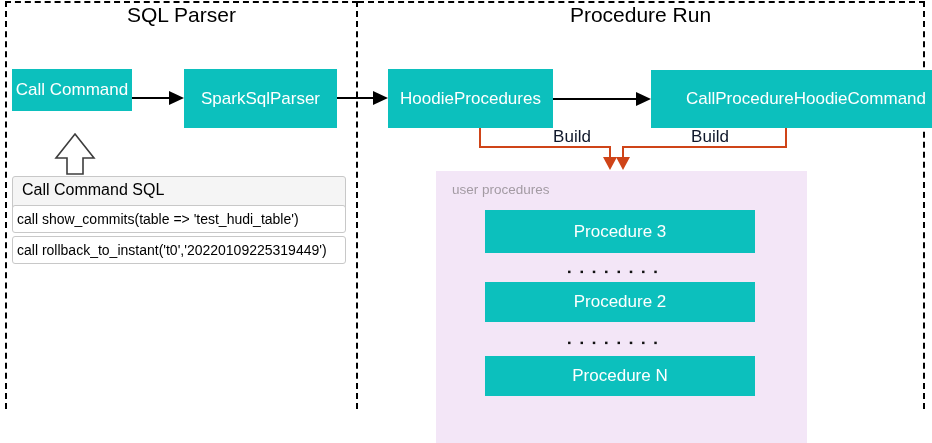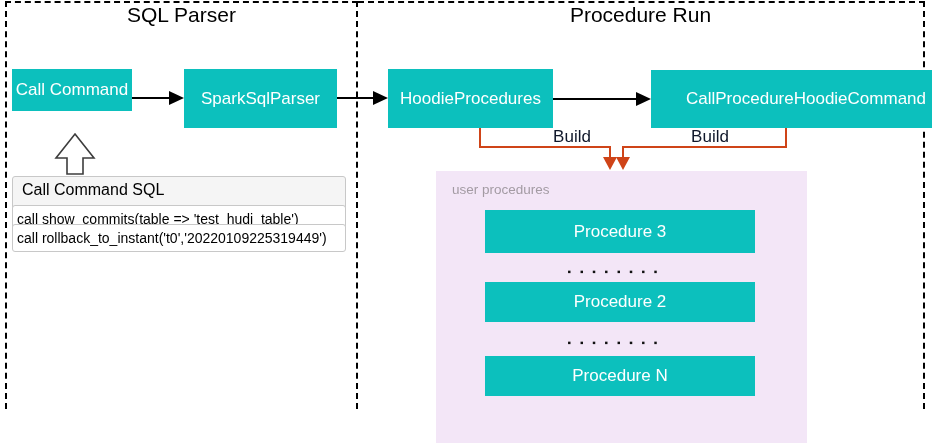--- a/index.html
+++ b/index.html
@@ -28,21 +28,21 @@
   .orange-head{fill:var(--orange);stroke:none;}
   .block-arrow{fill:#fff;stroke:#3d3d3d;stroke-width:1.6;}
   .edge-label{position:absolute;width:70px;text-align:center;font-size:17px;color:#0f172a;top:127px;}
   #build-label{left:537px;}
   #call-label{left:675px;}
   
   .panel-box{position:absolute;left:12px;width:334px;box-sizing:border-box;border:1px solid var(--panel-border);border-radius:3px;}
   #sql-panel-header{top:176px;height:36px;background:var(--panel-header-fill);font-size:16px;line-height:25px;padding-left:9px;}
   .sql-row{background:#fff;height:28px;font-size:14px;line-height:26px;padding-left:4px;white-space:nowrap;overflow:hidden;}
   #sql-row-0{top:205px;}
-  #sql-row-1{top:224px;}
+  #sql-row-1{top:236px;}
   
   #user-procedures-box{position:absolute;left:436px;top:171px;width:371px;height:298px;background:var(--purple-fill);}
   #user-procedures-label{position:absolute;left:16px;top:11px;font-size:13.5px;color:var(--label-gray);}
   .proc-node{
     position:absolute;left:49px;width:270px;background:var(--teal);color:#fff;
     display:flex;align-items:center;justify-content:center;font-size:17px;
   }
   #proc-1{top:39px;height:43px;}
   #proc-2{top:111px;height:40px;}
   #proc-n{top:185px;height:40px;}

